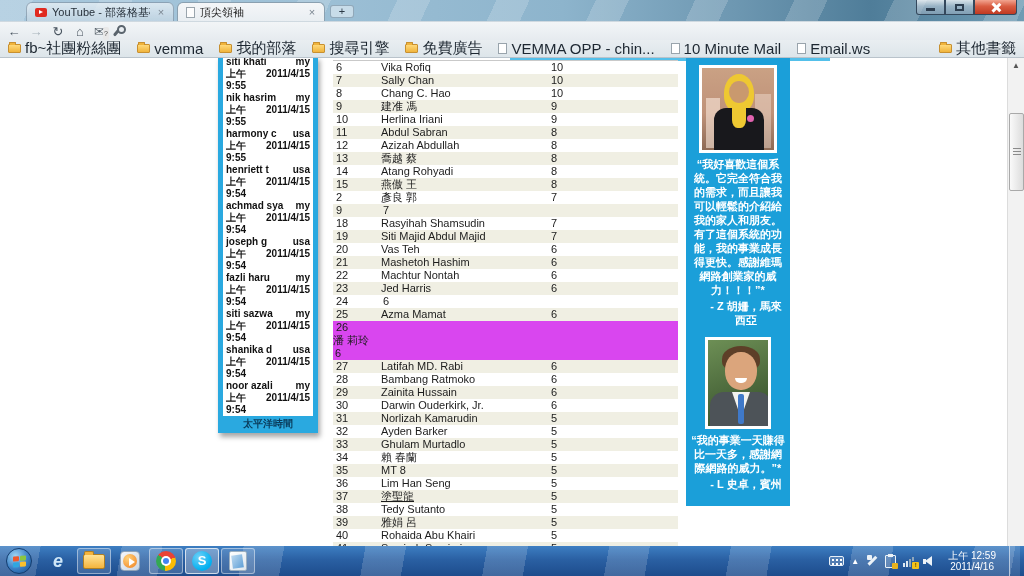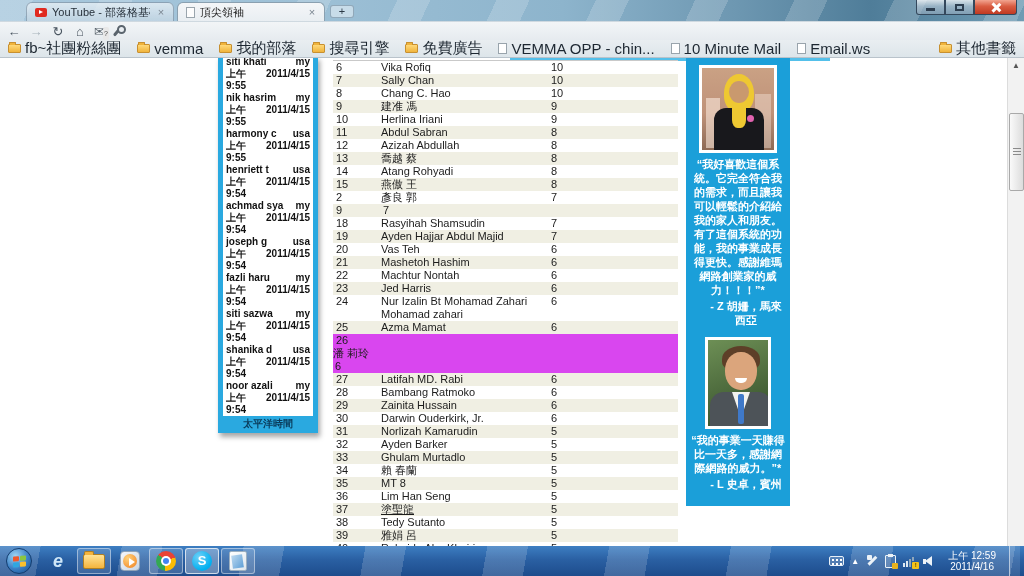--- a/index.html
+++ b/index.html
@@ -460,21 +460,21 @@
         </div>
 
         <div class="lb-row">
           <span class="lb-rank">18</span>
           <span class="lb-name">Rasyihah Shamsudin</span>
           <span class="lb-val">7</span>
         </div>
 
         <div class="lb-row">
           <span class="lb-rank">19</span>
-          <span class="lb-name">Ayden Hajjar Abdul Majid</span>
+          <span class="lb-name">Siti Majid Abdul Majid</span>
           <span class="lb-val">7</span>
         </div>
 
         <div class="lb-row">
           <span class="lb-rank">20</span>
           <span class="lb-name">Vas Teh</span>
           <span class="lb-val">6</span>
         </div>
 
         <div class="lb-row">
@@ -490,21 +490,20 @@
         </div>
 
         <div class="lb-row">
           <span class="lb-rank">23</span>
           <span class="lb-name">Jed Harris</span>
           <span class="lb-val">6</span>
         </div>
 
         <div class="lb-row">
           <span class="lb-rank">24</span>
-          <span class="lb-name">Nur Izalin Bt Mohamad Zahari Mohamad zahari</span>
           <span class="lb-val">6</span>
         </div>
 
         <div class="lb-row">
           <span class="lb-rank">25</span>
           <span class="lb-name">Azma Mamat</span>
           <span class="lb-val">6</span>
         </div>
 
         <div class="lb-row" data-variant="highlight">

